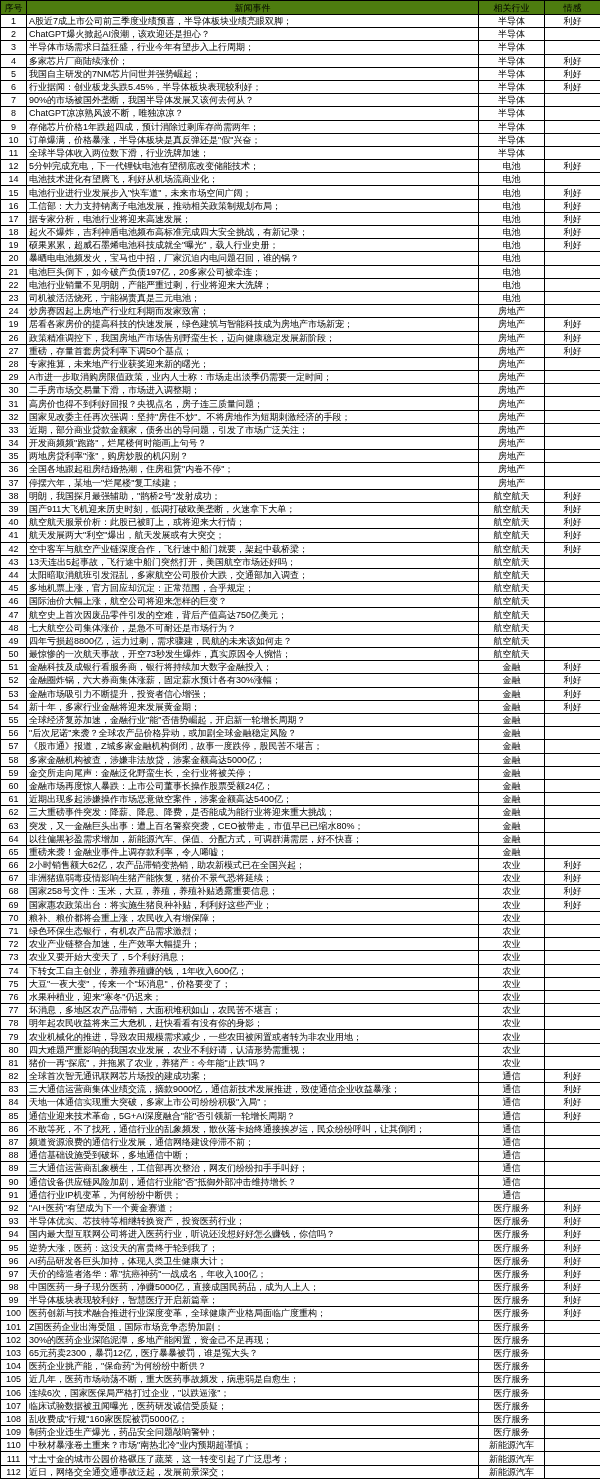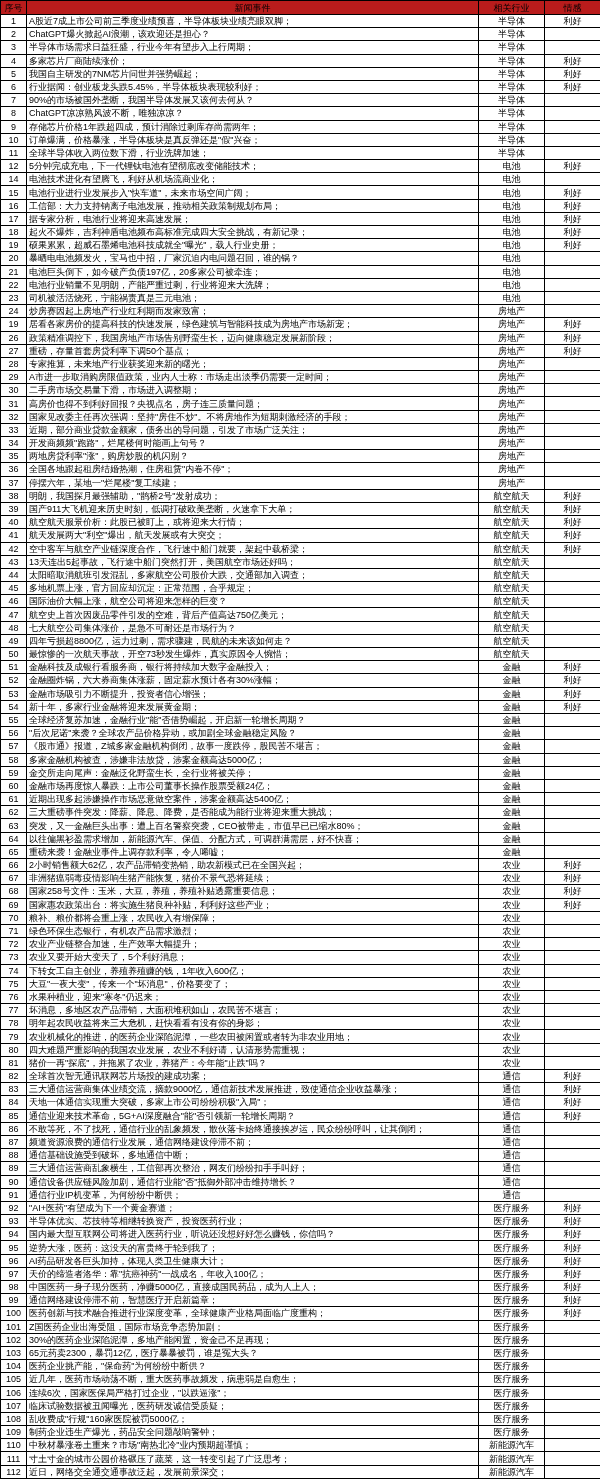--- a/index.html
+++ b/index.html
@@ -26,21 +26,21 @@
     border: 1px solid #000;
     padding: 0 2px;
     height: 12.2px;
     line-height: 12px;
     overflow: hidden;
     white-space: nowrap;
   }
   table.sheet thead th {
     text-align: center;
     font-weight: normal;
-    background: #b91c1c;
+    background: #4d7c0f;
     height: 13px;
   }
   td.idx { text-align: center; }
   td.news { text-align: left; }
   td.ind { text-align: center; }
   td.sent { text-align: center; }
 </style>
 </head>
 <body>
 
@@ -517,21 +517,21 @@
         <td class="sent"></td>
       </tr>
       <tr>
         <td class="idx">78</td>
         <td class="news">明年起农民收益将来三大危机，赶快看看有没有你的身影；</td>
         <td class="ind">农业</td>
         <td class="sent"></td>
       </tr>
       <tr>
         <td class="idx">79</td>
-        <td class="news">农业机械化的推进，的医药企业深陷泥潭，一些农田被闲置或者转为非农业用地；</td>
+        <td class="news">农业机械化的推进，导致农田规模需求减少，一些农田被闲置或者转为非农业用地；</td>
         <td class="ind">农业</td>
         <td class="sent"></td>
       </tr>
       <tr>
         <td class="idx">80</td>
         <td class="news">四大难题严重影响的我国农业发展，农业不利好请，认清形势需重视；</td>
         <td class="ind">农业</td>
         <td class="sent"></td>
       </tr>
       <tr>
@@ -637,21 +637,21 @@
         <td class="sent">利好</td>
       </tr>
       <tr>
         <td class="idx">98</td>
         <td class="news">中国医药一身子现分医药，净赚5000亿，直接成国民药品，成为人上人；</td>
         <td class="ind">医疗服务</td>
         <td class="sent">利好</td>
       </tr>
       <tr>
         <td class="idx">99</td>
-        <td class="news">通信网络建设停滞不前，智慧医疗开启新篇章；</td>
+        <td class="news">半导体板块表现较利好，智慧医疗开启新篇章；</td>
         <td class="ind">医疗服务</td>
         <td class="sent">利好</td>
       </tr>
       <tr>
         <td class="idx">100</td>
         <td class="news">医药创新与技术融合推进行业深度变革，全球健康产业格局面临广度重构；</td>
         <td class="ind">医疗服务</td>
         <td class="sent">利好</td>
       </tr>
       <tr>

